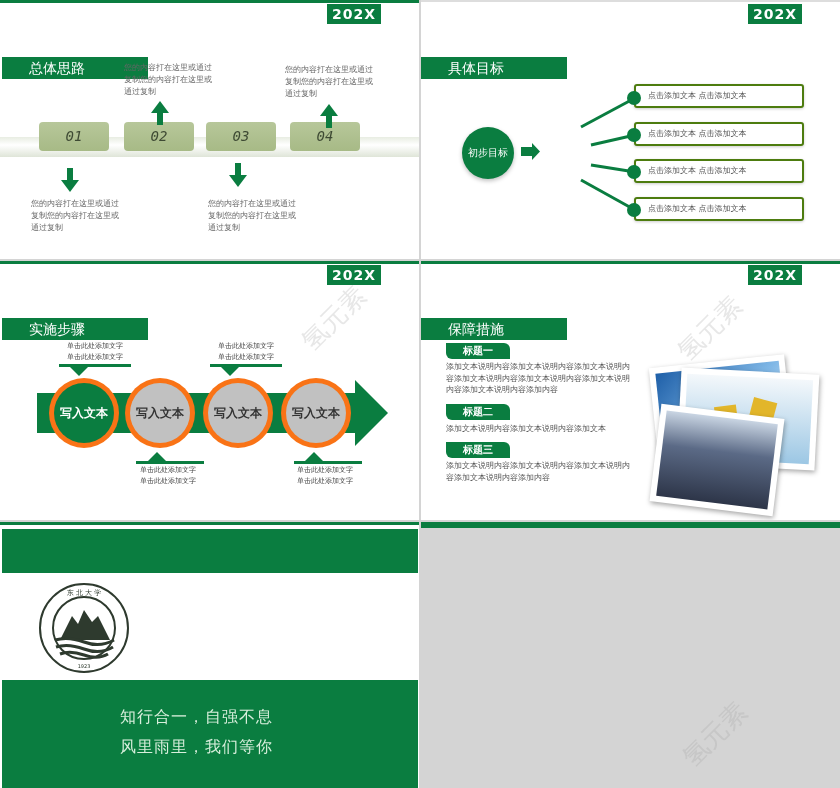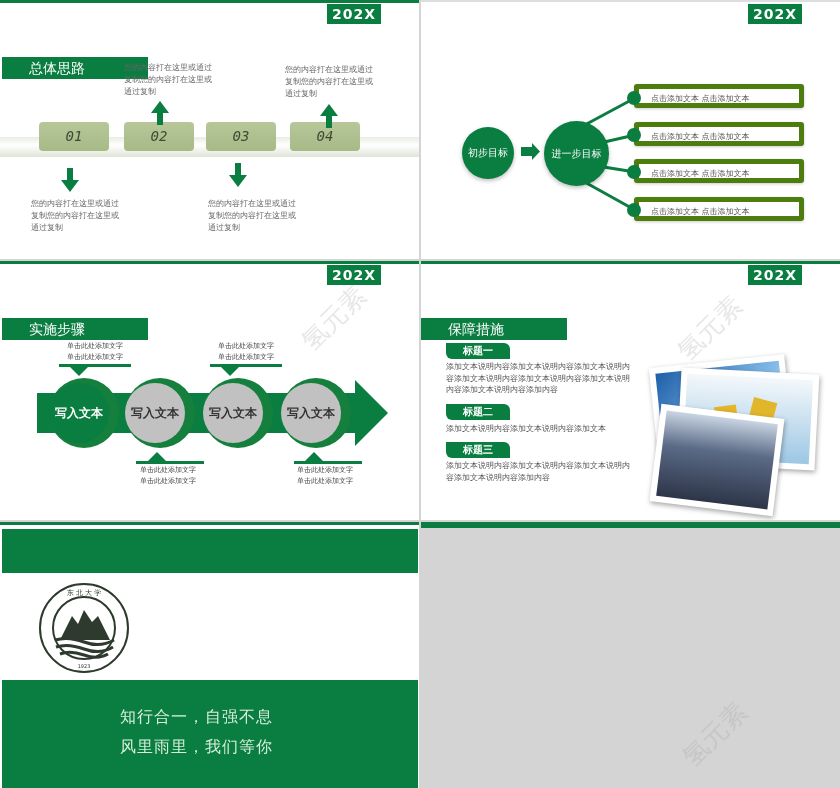--- a/index.html
+++ b/index.html
@@ -16,25 +16,25 @@
   .title { position: absolute; left: 2px; top: 25px; width: 146px; height: 22px; background: #0a7d40; color: #fff; font-size: 14px; line-height: 22px; padding-left: 27px; margin-top: 32px; }
   .smalltxt { position: absolute; font-size: 8px; color: #666; line-height: 12px; width: 95px; }
   .pipe { position: absolute; left: 0; top: 137px; width: 419px; height: 20px; background: linear-gradient(#e8ede2, #fff 40%, #dfe5d8); }
   .tag { position: absolute; top: 122px; width: 70px; height: 29px; background: linear-gradient(#b7c79a, #a7ba86); border-radius: 4px; color: #3e4a33; font-size: 14px; font-style: italic; text-align: center; line-height: 28px; font-family: "DejaVu Sans Mono", monospace; }
   .arrow-up, .arrow-down { position: absolute; width: 14px; }
   .arrow-up::before, .arrow-down::before { content: ""; position: absolute; left: 4px; width: 6px; height: 12px; background: #0a7d40; }
   .arrow-up::after, .arrow-down::after { content: ""; position: absolute; left: -2px; width: 0; height: 0; border-left: 9px solid transparent; border-right: 9px solid transparent; }
   .arrow-up { height: 26px; } .arrow-up::after { top: 0; border-bottom: 12px solid #0a7d40; } .arrow-up::before { top: 12px; }
   .arrow-down { height: 26px; } .arrow-down::before { top: 0; } .arrow-down::after { top: 12px; border-top: 12px solid #0a7d40; }
   .circle { position: absolute; border-radius: 50%; background: #0a7d40; color: #fff; display: flex; align-items: center; justify-content: center; font-size: 10px; box-shadow: 0 2px 4px rgba(0,0,0,.25); }
-  .box { position: absolute; left: 213px; width: 170px; height: 24px; border: 5px solid #4d7c0f; border-radius: 3px; font-size: 8px; color: #555; line-height: 20px; padding-left: 12px; background: #fff; box-shadow: 0 1px 3px rgba(0,0,0,.2); }
+  .box { position: absolute; left: 213px; width: 170px; height: 24px; border: 2px solid #4d7c0f; border-radius: 3px; font-size: 8px; color: #555; line-height: 20px; padding-left: 12px; background: #fff; box-shadow: 0 1px 3px rgba(0,0,0,.2); }
   .dot { position: absolute; width: 14px; height: 14px; border-radius: 50%; background: #0a7d40; }
   .band { position: absolute; left: 37px; top: 132px; width: 320px; height: 40px; background: #0a7d40; }
   .bandhead { position: absolute; left: 355px; top: 119px; width: 0; height: 0; border-top: 33px solid transparent; border-bottom: 33px solid transparent; border-left: 33px solid #0a7d40; }
-  .step { position: absolute; top: 117px; width: 70px; height: 70px; border-radius: 50%; background: #15803d; display: flex; align-items: center; }
+  .step { position: absolute; top: 117px; width: 70px; height: 70px; border-radius: 50%; background: #f97316; display: flex; align-items: center; justify-content: center; }
   .step .inner { width: 60px; height: 60px; border-radius: 50%; background: #c1c1c1; display: flex; align-items: center; justify-content: center; font-weight: bold; font-size: 12px; color: #333; }
   .step.active .inner { background: #0a7d40; color: #fff; }
   .note { position: absolute; font-size: 7px; color: #444; line-height: 11px; text-align: center; width: 70px; }
   .notebar { position: absolute; height: 3px; width: 72px; background: #0a7d40; }
   .tri-down { position: absolute; width: 0; height: 0; border-left: 9px solid transparent; border-right: 9px solid transparent; border-top: 9px solid #0a7d40; }
   .tri-up { position: absolute; width: 0; height: 0; border-left: 9px solid transparent; border-right: 9px solid transparent; border-bottom: 9px solid #0a7d40; }
   .label { position: absolute; left: 25px; width: 64px; height: 16px; background: #0a7d40; color: #fff; font-size: 10px; font-weight: bold; text-align: center; line-height: 16px; border-radius: 0 6px 0 6px; }
   .para { position: absolute; left: 25px; width: 190px; font-size: 8px; color: #555; line-height: 11.5px; }
   .photo { position: absolute; background: #fff; box-shadow: 1px 2px 5px rgba(0,0,0,.35); padding: 6px; }
   .watermark { position: absolute; font-size: 26px; color: rgba(160,160,160,.25); transform: rotate(-45deg); pointer-events: none; }
@@ -60,32 +60,32 @@
 
   <div class="smalltxt" style="left:31px;top:198px">您的内容打在这里或通过复制您的内容打在这里或通过复制</div>
   <div class="smalltxt" style="left:124px;top:62px">您的内容打在这里或通过复制您的内容打在这里或通过复制</div>
   <div class="smalltxt" style="left:208px;top:198px">您的内容打在这里或通过复制您的内容打在这里或通过复制</div>
   <div class="smalltxt" style="left:285px;top:64px">您的内容打在这里或通过复制您的内容打在这里或通过复制</div>
 </div>
 
 <div class="slide s2">
   <div class="topline" style="background:#ddd;height:2px"></div>
   <div class="year">202X</div>
+  <div class="title" style="left:0">具体目标</div>
 
   <svg style="position:absolute;left:0;top:0" width="419" height="259">
     <line x1="160" y1="127" x2="214" y2="98" stroke="#0a7d40" stroke-width="3"></line>
     <line x1="170" y1="145" x2="214" y2="135" stroke="#0a7d40" stroke-width="3"></line>
     <line x1="170" y1="165" x2="214" y2="172" stroke="#0a7d40" stroke-width="3"></line>
     <line x1="160" y1="180" x2="214" y2="210" stroke="#0a7d40" stroke-width="3"></line>
     <rect x="100" y="147" width="12" height="9" fill="#0a7d40"></rect>
     <polygon points="111,143 119,151.5 111,160" fill="#0a7d40"></polygon>
   </svg>
 
   <div class="circle" style="left:41px;top:127px;width:52px;height:52px">初步目标</div>
-  <div class="circle" style="left:123px;top:121px;width:65px;height:65px">进一步目标</div>
 
   <div class="box" style="top:84px">点击添加文本 点击添加文本</div>
   <div class="box" style="top:122px">点击添加文本 点击添加文本</div>
   <div class="box" style="top:159px">点击添加文本 点击添加文本</div>
   <div class="box" style="top:197px">点击添加文本 点击添加文本</div>
 
   <div class="dot" style="left:206px;top:91px"></div>
   <div class="dot" style="left:206px;top:128px"></div>
   <div class="dot" style="left:206px;top:165px"></div>
   <div class="dot" style="left:206px;top:203px"></div>

